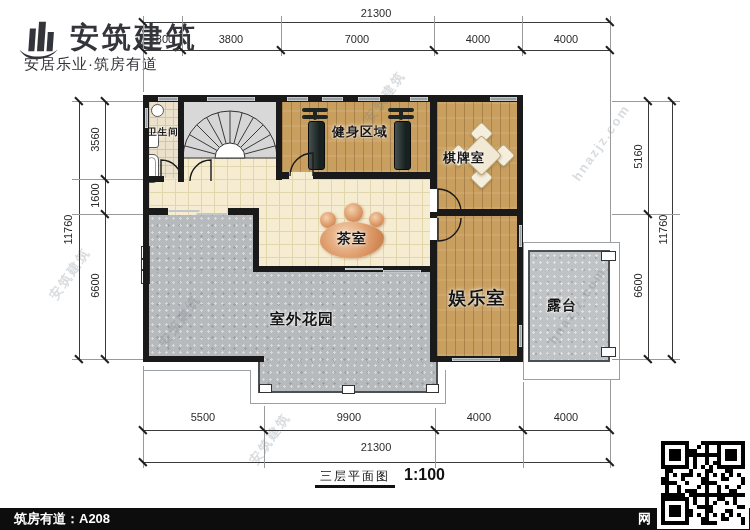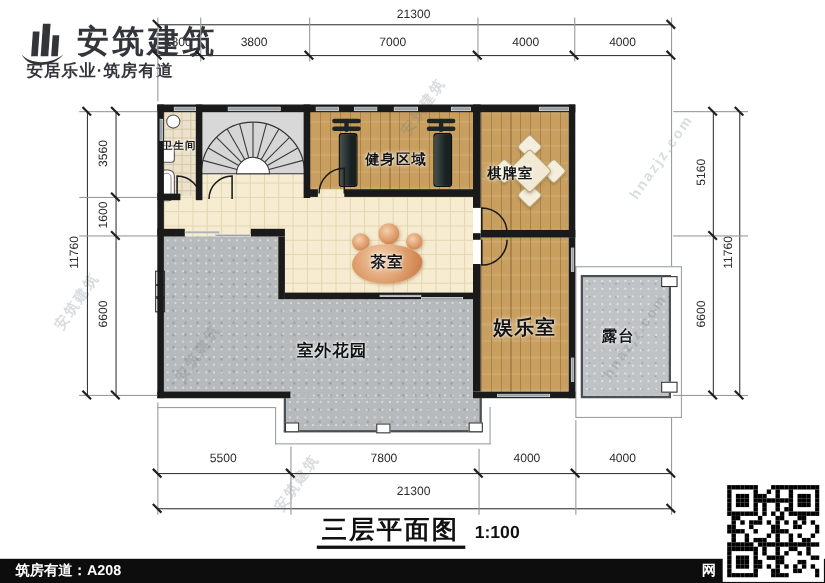--- a/index.html
+++ b/index.html
@@ -49,23 +49,23 @@
   .machine-bench{position:absolute;background:linear-gradient(90deg,#46504e,#17211f 70%);
         border:1px solid #0b0b0b;border-radius:3px}
   .chair{position:absolute;width:15px;height:15px;background:#f5eedd;border:1px solid #b9a87c;
         border-radius:3px;transform:rotate(45deg);box-shadow:1px 1px 2px rgba(120,90,40,.4)}
   .ctable{position:absolute;width:27px;height:27px;background:#f2e9d4;border:1px solid #b9a87c;
         border-radius:3px;transform:rotate(45deg);box-shadow:1px 1px 3px rgba(120,90,40,.45)}
   .teadrop{position:absolute;background:radial-gradient(circle at 40% 35%,#f4d0ae,#dd9a68 55%,#c2743f);
         box-shadow:1px 1px 3px rgba(150,80,30,.4)}
   
   #logo-title{position:absolute;left:70px;top:18px;font-size:29px;font-weight:bold;color:#34353b;letter-spacing:3px}
-  #logo-tagline{position:absolute;left:24px;top:55px;font-size:15px;font-weight:bold;color:#34353b;letter-spacing:1px}
+  #logo-tagline{position:absolute;left:24px;top:55px;font-size:15px;font-weight:normal;color:#34353b;letter-spacing:1px}
   #titleblock{position:absolute;left:275px;top:466px;width:210px;text-align:center;white-space:nowrap}
-  #titleblock .tname{font-size:23px;font-weight:bold;color:#111;border-bottom:3px solid #111;
+  #titleblock .tname{font-size:12px;font-weight:normal;color:#111;border-bottom:3px solid #111;
         padding:0 5px 2px;letter-spacing:2px}
   #titleblock .tscale{font-size:16px;color:#111;margin-left:9px;font-weight:bold}
   #footer{position:absolute;left:0;top:508px;width:750px;height:22px;background:#0d0d0d;color:#fff;
         font-size:13px;font-weight:bold;line-height:22px}
   #footer span{position:absolute;white-space:nowrap}
   #qrbox{position:absolute;left:657px;top:437px;width:92px;height:92px;background:#fff;z-index:6}
   #plansvg{position:absolute;left:0;top:0;pointer-events:none}
 </style>
 </head>
 <body>
@@ -118,42 +118,42 @@
   </div>
 
   <div class="teadrop" style="left:320px;top:212px;width:16px;height:16px;border-radius:50%"></div>
   <div class="teadrop" style="left:344px;top:203px;width:19px;height:19px;border-radius:50%"></div>
   <div class="teadrop" style="left:369px;top:212px;width:15px;height:15px;border-radius:50%"></div>
   <div class="teadrop" style="left:320px;top:222px;width:64px;height:36px;border-radius:46% 54% 52% 48% / 52% 44% 56% 48%"></div>
 
   <div class="abs" style="left:141px;top:246px;width:9px;height:38px;background:#fff;border:1px solid #333;box-sizing:border-box;background-image:linear-gradient(to bottom,transparent 30%,#333 30%,#333 36%,transparent 36%,transparent 62%,#333 62%,#333 68%,transparent 68%)"></div>
 
   <div class="rlabel" style="left:146px;top:126px;width:34px;font-size:9.5px">卫生间</div>
-  <div class="rlabel" style="left:320px;top:136px;width:80px;font-size:13px">健身区域</div>
+  <div class="rlabel" style="left:320px;top:123px;width:80px;font-size:13px">健身区域</div>
   <div class="rlabel" style="left:424px;top:149px;width:80px;font-size:13px">棋牌室</div>
   <div class="rlabel" style="left:322px;top:230px;width:60px;font-size:14px">茶室</div>
   <div class="rlabel" style="left:438px;top:286px;width:78px;font-size:18px">娱乐室</div>
   <div class="rlabel" style="left:252px;top:310px;width:100px;font-size:15px">室外花园</div>
   <div class="rlabel" style="left:532px;top:297px;width:60px;font-size:14px">露台</div>
 
   <div class="wm" style="left:40px;top:265px">安筑建筑</div>
   <div class="wm" style="left:150px;top:312px">安筑建筑</div>
   <div class="wm" style="left:355px;top:88px">安筑建筑</div>
   <div class="wm" style="left:556px;top:135px">hnazjz.com</div>
   <div class="wm" style="left:532px;top:298px">hnazjz.com</div>
   <div class="wm" style="left:240px;top:430px">安筑建筑</div>
 
   <div class="dlab" style="left:346px;top:7px">21300</div>
   <div class="dlab" style="left:132px;top:33px">1800</div>
   <div class="dlab" style="left:201px;top:33px">3800</div>
   <div class="dlab" style="left:327px;top:33px">7000</div>
   <div class="dlab" style="left:448px;top:33px">4000</div>
   <div class="dlab" style="left:536px;top:33px">4000</div>
   <div class="dlab" style="left:173px;top:411px">5500</div>
-  <div class="dlab" style="left:319px;top:411px">7800</div>
+  <div class="dlab" style="left:319px;top:411px">9900</div>
   <div class="dlab" style="left:449px;top:411px">4000</div>
   <div class="dlab" style="left:536px;top:411px">4000</div>
   <div class="dlab" style="left:346px;top:441px">21300</div>
   <div class="vlab" style="left:73px;top:133px">3560</div>
   <div class="vlab" style="left:73px;top:189px">1600</div>
   <div class="vlab" style="left:73px;top:279px">6600</div>
   <div class="vlab" style="left:46px;top:223px">11760</div>
   <div class="vlab" style="left:616px;top:150px">5160</div>
   <div class="vlab" style="left:616px;top:279px">6600</div>
   <div class="vlab" style="left:641px;top:223px">11760</div>

